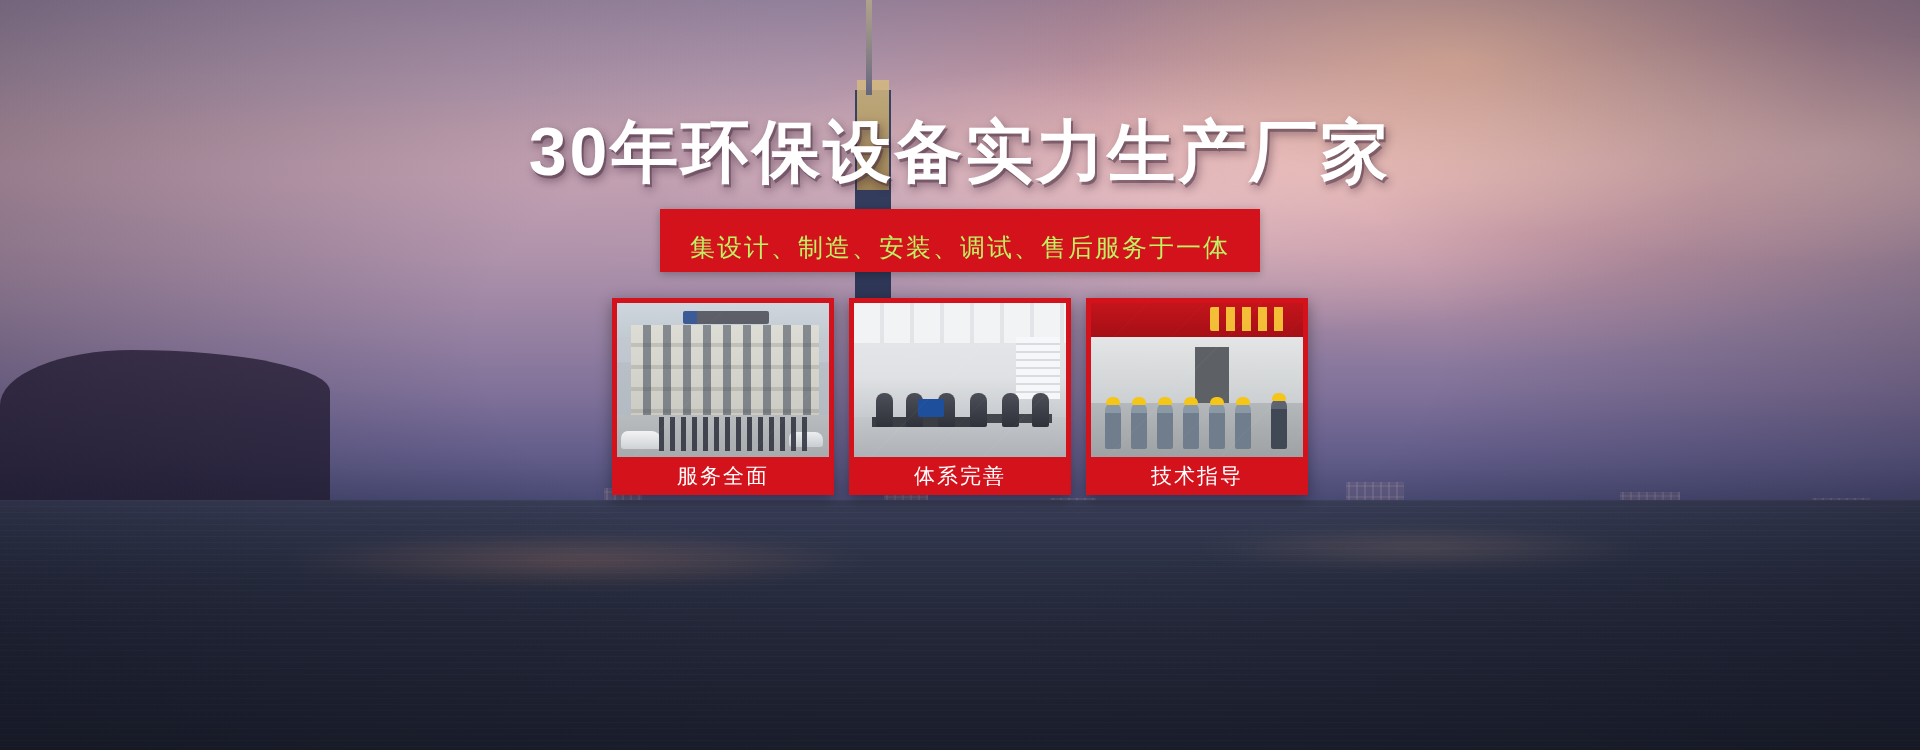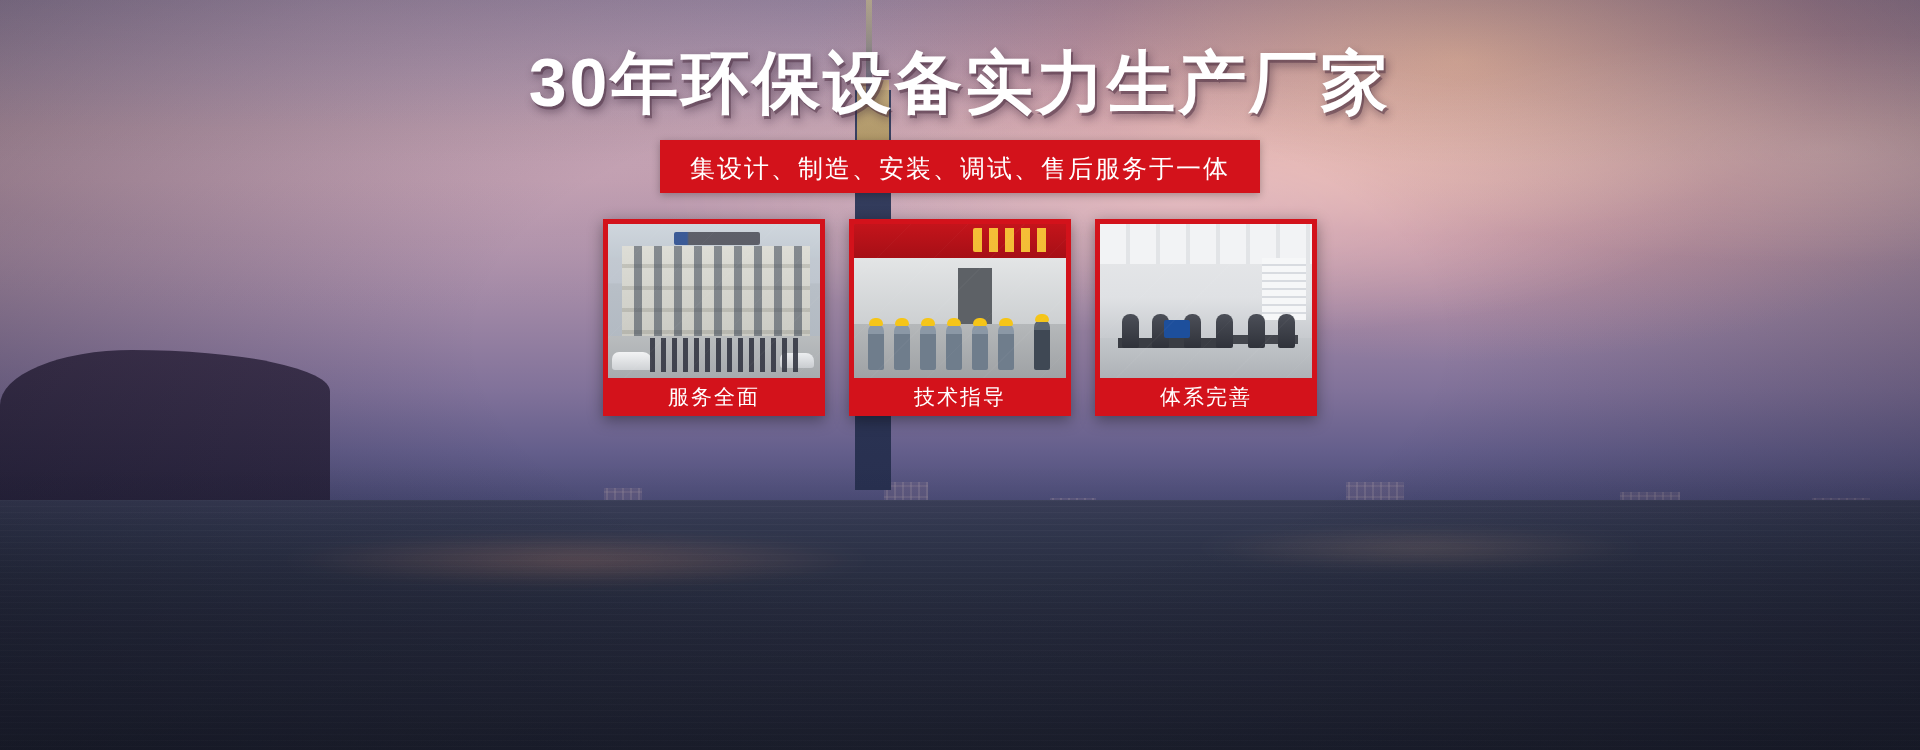--- a/index.html
+++ b/index.html
@@ -114,46 +114,46 @@
     pointer-events:none;
   }
 
   
   .content {
     position:absolute; inset:0;
     display:flex; flex-direction:column; align-items:center;
   }
 
   .headline {
-    margin-top:48px;
+    margin-top:117px;
     font-size:68px; font-weight:bold; color:#ffffff;
     letter-spacing:3px;
     text-shadow:
       2px 3px 0 rgba(70,40,60,.45),
       3px 5px 10px rgba(40,20,40,.45);
     white-space:nowrap;
     line-height:1;
   }
 
   .subbar {
     margin-top:24px;
     background:#d3121b;
-    color:#ffffff;
+    color:#bef264;
     font-size:25px;
     letter-spacing:2px;
-    padding:16px 30px 12px;
+    padding:26px 30px 12px;
     white-space:nowrap;
     line-height:1;
     box-shadow:0 2px 8px rgba(0,0,0,.28);
   }
 
   .cards {
     margin-top:26px;
     display:flex;
-    gap:24px;
+    gap:15px;
   }
   .card {
     width:222px;
     background:#d3121b;
     padding:5px 5px 0 5px;
     box-shadow:0 4px 14px rgba(0,0,0,.38);
   }
   .card-photo {
     width:212px; height:154px;
     position:relative; overflow:hidden;
@@ -321,51 +321,51 @@
           <div class="car"></div>
           <div class="car2"></div>
           <div class="staff"></div>
           <div class="wm"></div>
         </div>
         <div class="card-label">服务全面</div>
       </div>
 
 
       <div class="card">
-        <div class="card-photo ph4">
-          <div class="redban"></div>
-          <div class="wall"></div>
-          <div class="door"></div>
-          <div class="ground"></div>
-          <div class="worker" style="left:14px;"></div>
-          <div class="worker" style="left:40px;"></div>
-          <div class="worker" style="left:66px;"></div>
-          <div class="worker" style="left:92px;"></div>
-          <div class="worker" style="left:118px;"></div>
-          <div class="worker" style="left:144px;"></div>
-          <div class="worker" style="left:180px;height:50px;background:linear-gradient(180deg,#5b6470 0 10px,#3f4854 10px 100%);"></div>
-          <div class="wm"></div>
-        </div>
-        <div class="card-label">技术指导</div>
-      </div>
-
-      <div class="card">
         <div class="card-photo ph3">
           <div class="ceil"></div>
           <div class="win"></div>
           <div class="floor"></div>
           <div class="deskA"></div>
           <div class="deskB"></div>
           <div class="person" style="left:22px;"></div>
           <div class="person" style="left:52px;"></div>
           <div class="person" style="left:84px;"></div>
           <div class="person" style="left:116px;"></div>
           <div class="person" style="left:148px;"></div>
           <div class="person" style="left:178px;"></div>
           <div class="mon" style="left:64px;"></div>
           <div class="wm"></div>
         </div>
         <div class="card-label">体系完善</div>
       </div>
 
+      <div class="card">
+        <div class="card-photo ph4">
+          <div class="redban"></div>
+          <div class="wall"></div>
+          <div class="door"></div>
+          <div class="ground"></div>
+          <div class="worker" style="left:14px;"></div>
+          <div class="worker" style="left:40px;"></div>
+          <div class="worker" style="left:66px;"></div>
+          <div class="worker" style="left:92px;"></div>
+          <div class="worker" style="left:118px;"></div>
+          <div class="worker" style="left:144px;"></div>
+          <div class="worker" style="left:180px;height:50px;background:linear-gradient(180deg,#5b6470 0 10px,#3f4854 10px 100%);"></div>
+          <div class="wm"></div>
+        </div>
+        <div class="card-label">技术指导</div>
+      </div>
+
     </div>
   </div>
 </div>
 
 </body></html>

